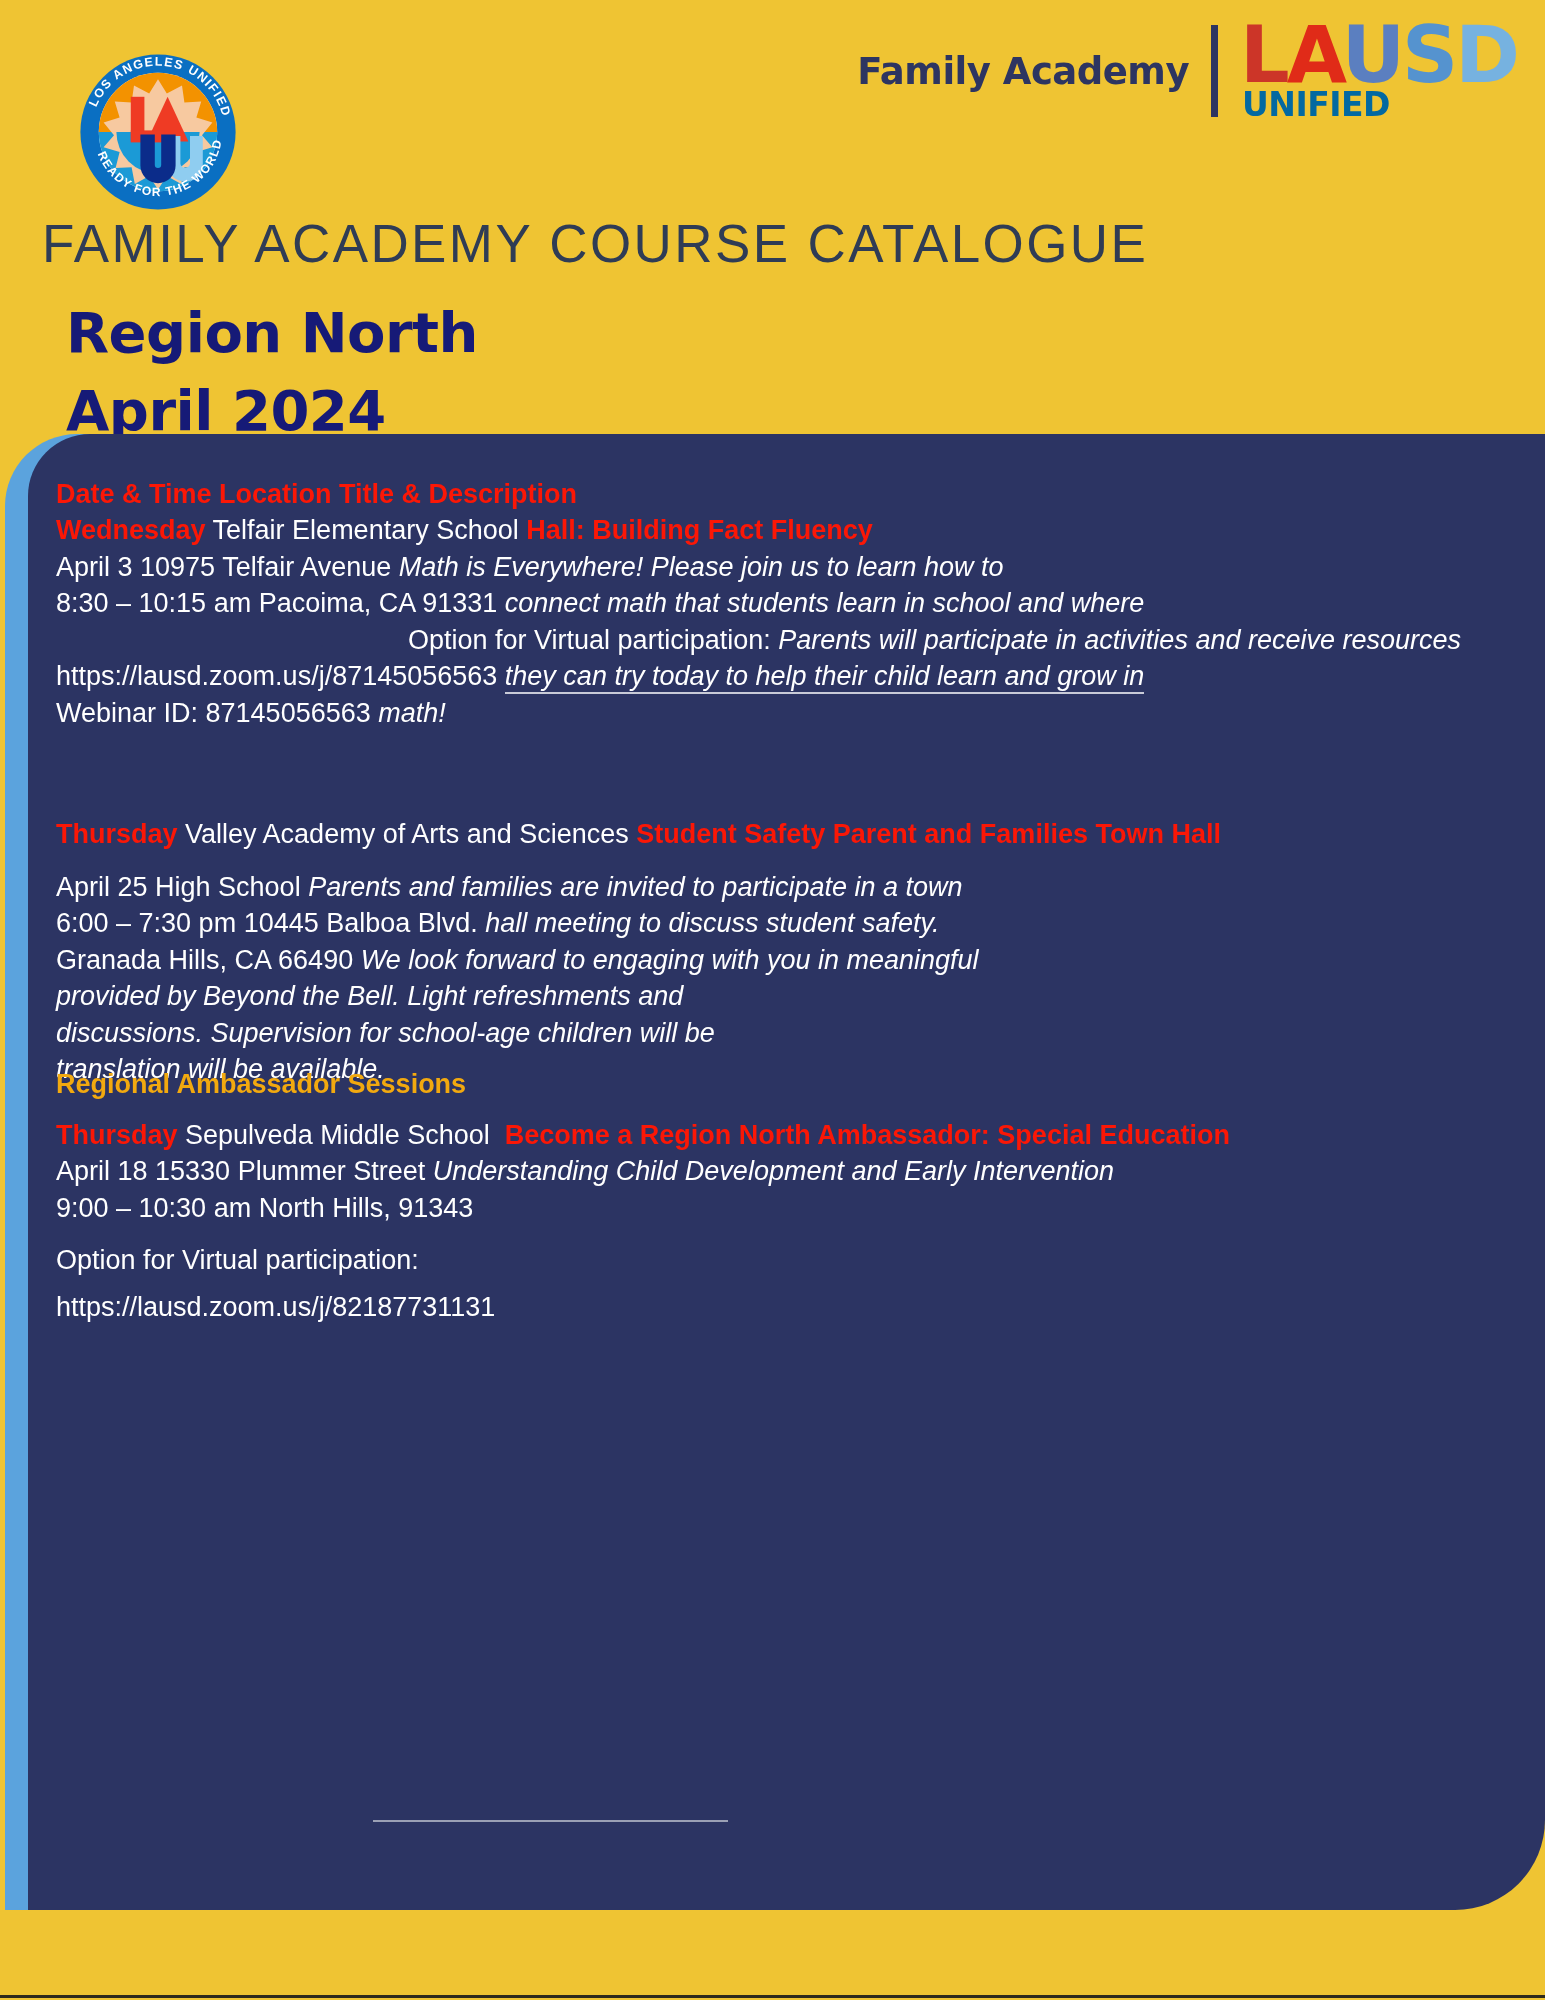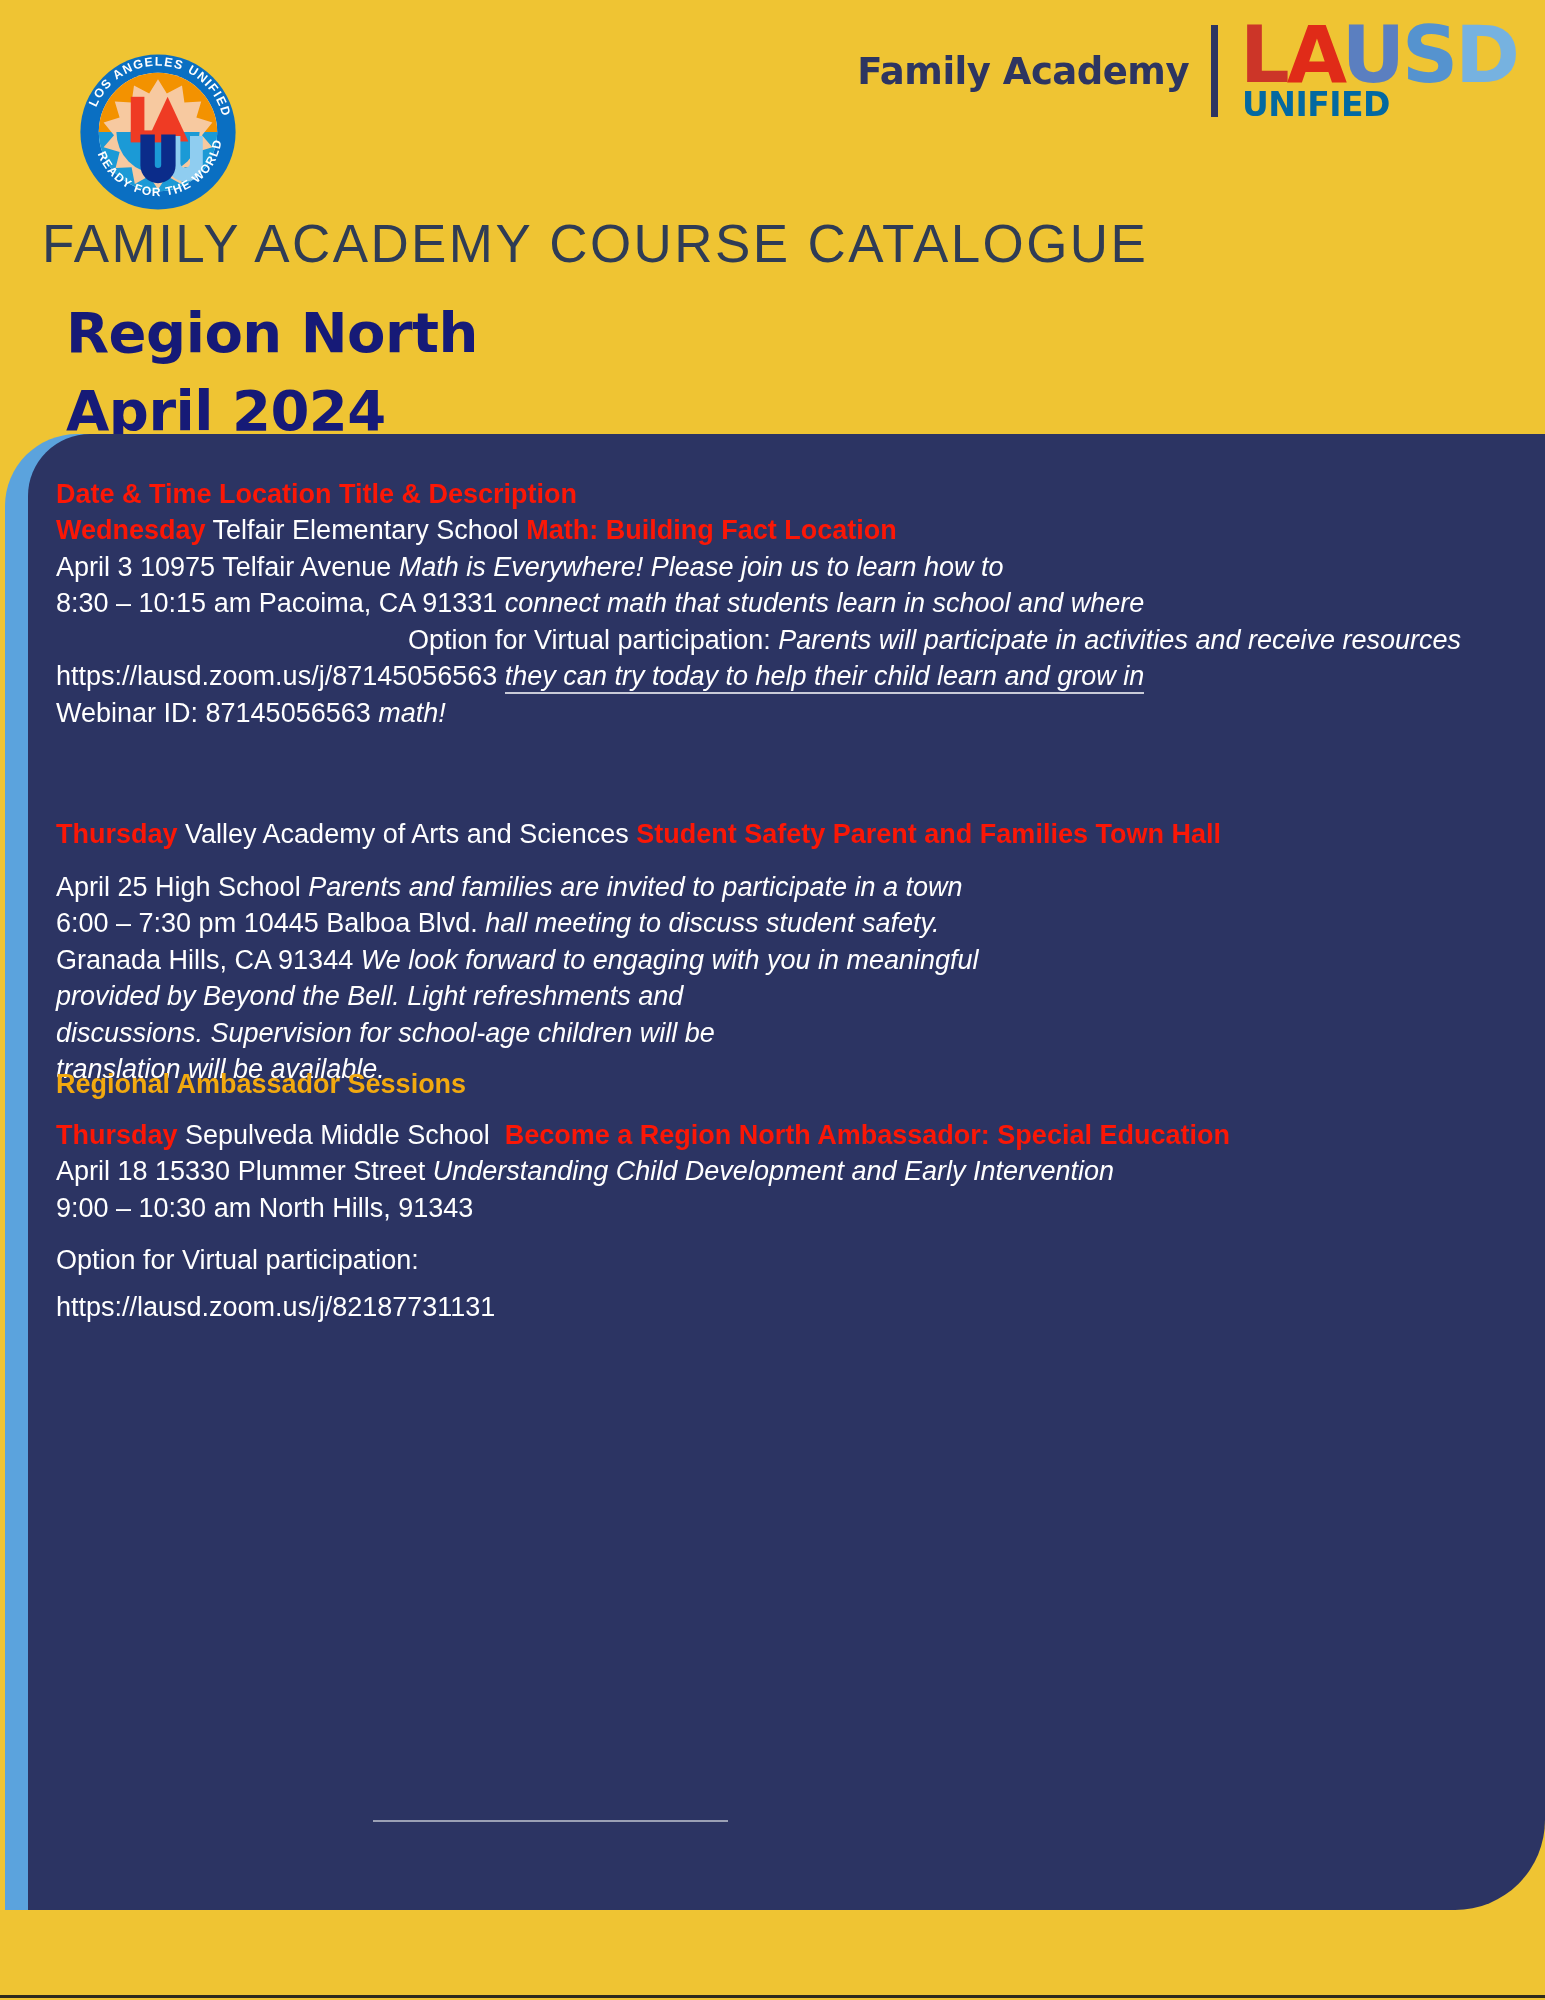--- a/index.html
+++ b/index.html
@@ -229,42 +229,42 @@
   </div>
 
   <div class="panel-blue-accent"></div>
   <div class="panel">
 
     <div class="block" style="top: 22px;">
       <div class="ln red">Date &amp; Time Location Title &amp; Description</div>
     </div>
 
     <div class="block" style="top: 58px;">
-      <div class="ln"><span class="red">Wednesday</span><span> </span><span>Telfair Elementary School</span><span> </span><span class="red">Math: Building Fact Location</span></div>
+      <div class="ln"><span class="red">Wednesday</span><span> </span><span>Telfair Elementary School</span><span> </span><span class="red">Hall: Building Fact Fluency</span></div>
 
       <div class="ln"><span>April 3 10975 Telfair Avenue</span><span> </span><span class="it">Math is Everywhere! Please join us to learn how to</span></div>
 
       <div class="ln"><span>8:30 – 10:15 am Pacoima, CA 91331</span><span> </span><span class="it">connect math that students learn in school and where</span></div>
 
 
       <div class="ln indent-opt"><span>Option for Virtual participation:</span><span> </span><span class="it">Parents will participate in activities and receive resources</span></div>
 
       <div class="ln"><span class="u-link">https://lausd.zoom.us/j/87145056563</span><span> </span><span class="it u-partial">they can try today to help their child learn and grow in</span></div>
 
       <div class="ln"><span>Webinar ID: 87145056563</span><span> </span><span class="it">math!</span></div>
     </div>
 
     <div class="block" style="top: 362px;">
       <div class="ln" style="margin-bottom:16px;"><span class="red">Thursday</span><span> </span><span>Valley Academy of Arts and Sciences</span><span> </span><span class="red">Student Safety Parent and Families Town Hall</span></div>
 
       <div class="ln"><span>April 25 High School</span><span> </span><span class="it">Parents and families are invited to participate in a town</span></div>
 
       <div class="ln"><span>6:00 – 7:30 pm 10445 Balboa Blvd.</span><span> </span><span class="it">hall meeting to discuss student safety.</span></div>
 
-      <div class="ln"><span>Granada Hills, CA 91344</span><span> </span><span class="it">We look forward to engaging with you in meaningful</span></div>
+      <div class="ln"><span>Granada Hills, CA 66490</span><span> </span><span class="it">We look forward to engaging with you in meaningful</span></div>
 
       <div class="ln it">provided by Beyond the Bell. Light refreshments and</div>
       <div class="ln it">discussions. Supervision for school-age children will be</div>
       <div class="ln it">translation will be available.</div>
     </div>
 
     <div class="block" style="top: 612px;">
       <div class="ln section-center gold" style="margin-bottom:14px;">Regional Ambassador Sessions</div>
 
       <div class="ln"><span class="red">Thursday</span><span> </span><span>Sepulveda Middle School</span><span>&nbsp; </span><span class="red">Become a Region North Ambassador: Special Education</span></div>

